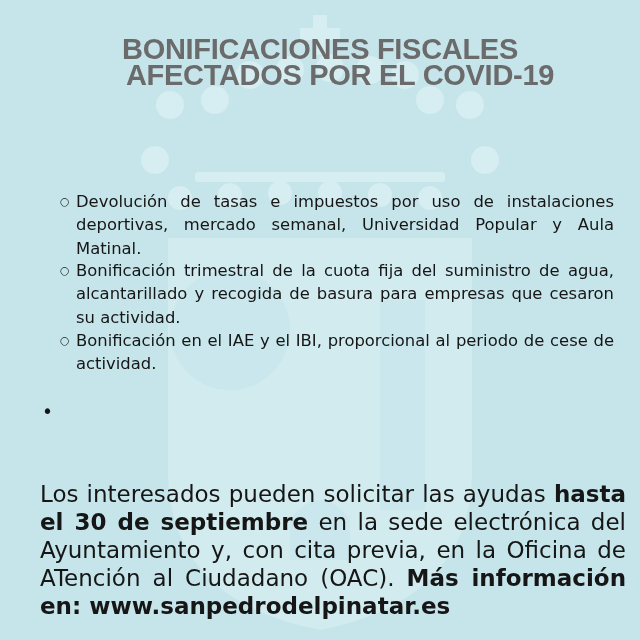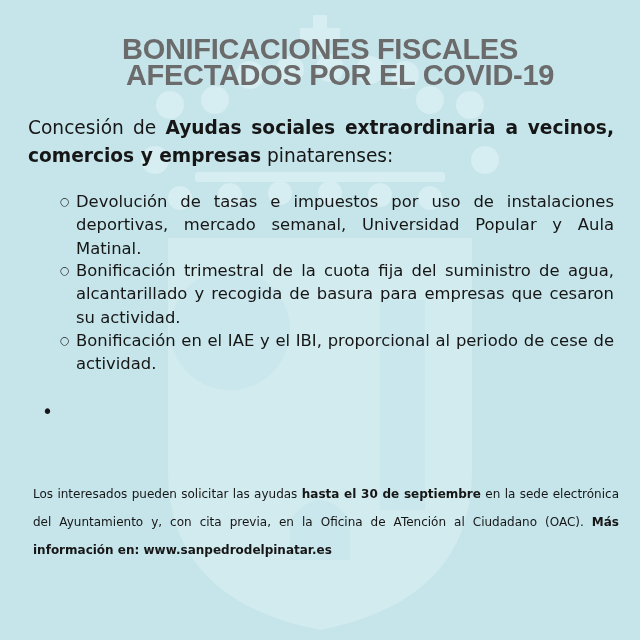--- a/index.html
+++ b/index.html
@@ -9,21 +9,21 @@
   .content { position:absolute; left:0; top:0; width:640px; height:640px; }
   .title { position:absolute; left:0; width:640px; text-align:center; color:#6b6b6b;
            font-family:"Liberation Sans", sans-serif; font-weight:bold; font-size:29px; letter-spacing:-0.3px; }
   .t1 { top:33px; } .t2 { top:59px;margin-left:20px; }
   .intro { position:absolute; left:28px; width:586px; top:114px; font-size:18.6px; line-height:28px; text-align:justify; }
   .sub { position:absolute; left:76px; width:538px; font-size:16.4px; line-height:23.3px; text-align:justify; }
   .sub .bul { position:absolute; left:-16px; top:0; font-size:11px; }
   .s1 { top:190px; } .s2 { top:259px; } .s3 { top:329px; }
   .bul-main { position:absolute; left:64px; width:550px; top:398px; font-size:18.6px; line-height:28px; text-align:justify; }
   .bul-main .dot { position:absolute; left:-22px; top:0; }
-  .closing { position:absolute; left:33px; width:586px; top:480px; font-size:12px; line-height:28px; text-align:justify; }
+  .closing { position:absolute; left:40px; width:586px; top:480px; font-size:23px; line-height:28px; text-align:justify; }
   b { font-weight:bold; }
 </style>
 </head>
 <body>
 
 <svg class="wm" viewBox="0 0 640 640">
   <g fill="#d6edf1">
     <rect x="313" y="15" width="14" height="40"></rect>
       <rect x="300" y="28" width="40" height="12"></rect>
     <circle cx="250" cy="75" r="14"></circle>
@@ -50,23 +50,20 @@
     <circle cx="230" cy="330" r="60"></circle>
     <rect x="380" y="300" width="45" height="210"></rect>
     <path d="M290 520 Q320 480 350 520 V560 H290Z"></path>
   </g>
 </svg>
 
 <div class="content">
   <div class="title t1">BONIFICACIONES FISCALES</div>
   <div class="title t2">AFECTADOS POR EL COVID-19</div>
 
-  <div class="intro">
-    <span>Concesión de </span><b>Ayudas sociales extraordinaria a vecinos, comercios y empresas</b><span> pinatarenses:</span>
-  </div>
 
   <div class="sub s1">
     <span class="bul">○</span>
     <span>Devolución de tasas e impuestos por uso de instalaciones deportivas, mercado semanal, Universidad Popular y Aula Matinal.</span>
   </div>
   <div class="sub s2">
     <span class="bul">○</span>
     <span>Bonificación trimestral de la cuota fija del suministro de agua, alcantarillado y recogida de basura para empresas que cesaron su actividad.</span>
   </div>
   <div class="sub s3">

